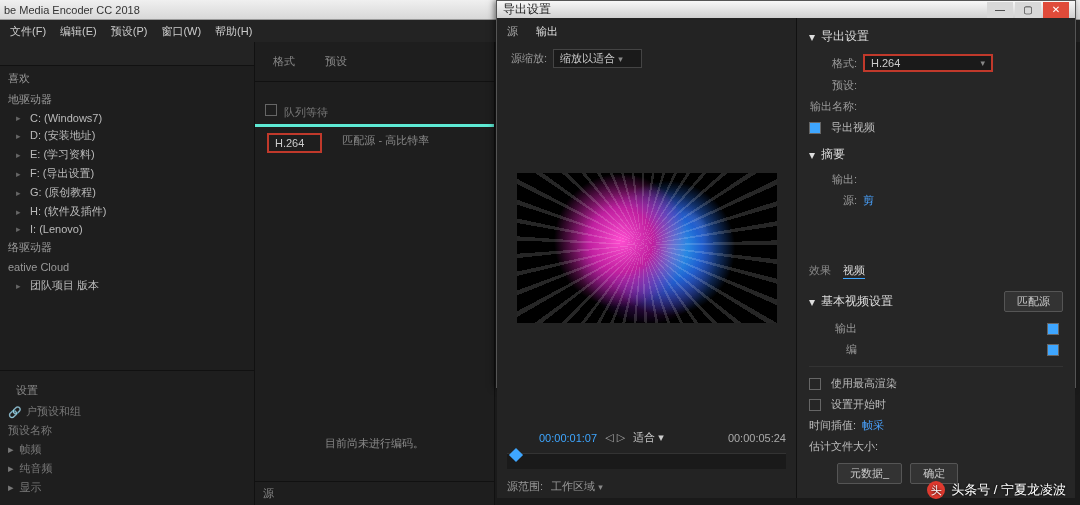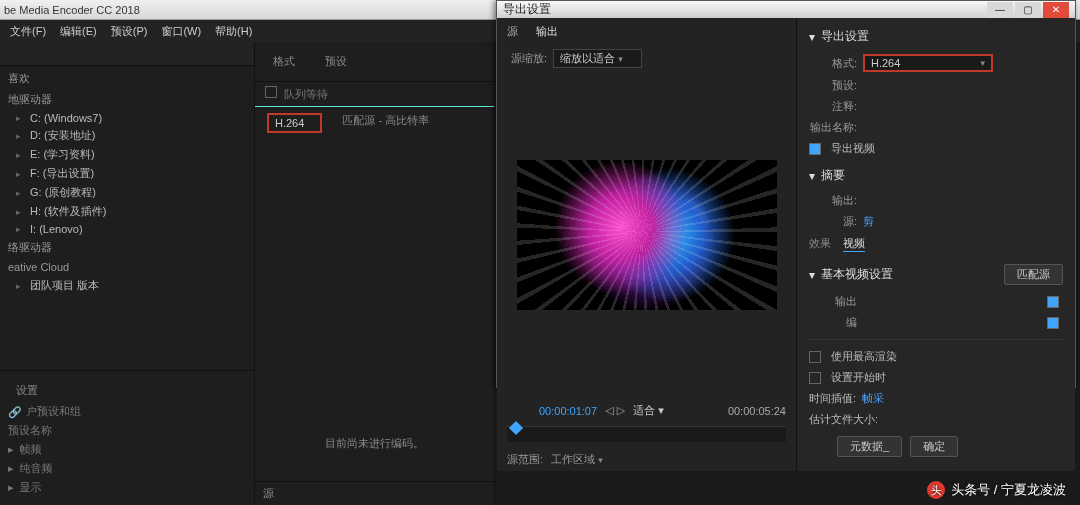--- a/index.html
+++ b/index.html
@@ -17,21 +17,21 @@
 .panel-header { height: 24px; background: #232323; color: #888; padding: 0 8px; display: flex; align-items: center; font-size: 11px; border-bottom: 1px solid #111; }
 .sub-hdr { color: #888; padding: 4px 8px; font-size: 11px; }
 .tree { flex: 1; overflow: auto; padding: 2px 0; }
 .tree-item { padding: 2px 8px 2px 16px; color: #bbb; display: flex; align-items: center; gap: 6px; cursor: default; }
 .tree-item .arrow { color: #666; font-size: 9px; width: 8px; }
 .tree-sec { color: #999; padding: 3px 8px; font-size: 11px; }
 
 .midtop { height: 40px; border-bottom: 1px solid #111; padding: 6px; }
 .queue-row { display: flex; gap: 30px; color: #888; padding: 6px 12px; font-size: 11px; }
 .queue-item { border: 2px solid #c0392b; padding: 2px 16px 2px 6px; color: #ccc; }
-.queue-label { padding: 4px 10px; color: #777; border-bottom: 1px solid #5eead4; }
+.queue-label { margin-top: 18px; padding: 4px 10px; color: #777; border-bottom: 3px solid #5eead4; }
 .mid-empty { flex: 1; display: flex; align-items: flex-end; justify-content: center; color: #888; padding-bottom: 30px; }
 
 .left-bottom { border-top: 1px solid #111; padding: 8px; color: #777; font-size: 11px; }
 .left-bottom .row { padding: 2px 0; display: flex; align-items: center; gap: 6px; }
 .icon-box { width: 12px; height: 12px; display: inline-block; }
 
 
 .dialog { position: absolute; left: 496px; top: 0; width: 580px; height: 388px; background: #262626; border: 1px solid #555; display: flex; flex-direction: column; box-shadow: -2px 0 6px rgba(0,0,0,.5); }
 .dlg-title { height: 22px; background: linear-gradient(#f8f8f8,#d0d0d0); color: #222; display: flex; align-items: center; padding: 0 6px; font-size: 12px; }
 .dlg-title .spacer { flex: 1; }
@@ -67,21 +67,21 @@
 
 
 .setting-title { color: #ddd; padding: 2px 0 6px; font-size: 12px; display: flex; align-items: center; gap: 6px; }
 .field-row { display: flex; align-items: center; gap: 6px; padding: 3px 0; color: #bbb; }
 .field-row .label { width: 48px; text-align: right; color: #999; }
 .field-row .value { color: #4aa3ff; }
 .format-select { border: 2px solid #c0392b; background: #1a1a1a; color: #ccc; padding: 1px 6px; width: 130px; display: flex; justify-content: space-between; align-items: center; }
 .chev { font-size: 9px; color: #888; }
 
 .sect { margin-top: 6px; color: #ccc; }
-.vtabs { display: flex; gap: 12px; padding: 4px 0; color: #888; }
+.vtabs { display: flex; gap: 12px; padding: 4px 0; color: #888; margin-top: 48px; }
 .chk { width: 12px; height: 12px; border: 1px solid #666; display: inline-block; margin-right: 4px; }
 .chk.on { background: #3ea6ff; }
 .bottom-btns { display: flex; gap: 8px; padding: 6px 0; margin-left: 28px; }
 .btn { background: #333; border: 1px solid #555; color: #ccc; padding: 2px 12px; font-size: 11px; border-radius: 2px; }
 .watermark { position: absolute; right: 14px; bottom: 6px; color: #fff; font-size: 13px; text-shadow: 0 0 3px #000; display: flex; align-items: center; gap: 6px; }
 .watermark .logo { width: 18px; height: 18px; border-radius: 50%; background: #e03a2f; color: #fff; text-align: center; line-height: 18px; font-size: 11px; }
 </style>
 </head>
 <body>
 
@@ -225,23 +225,20 @@
         <span class="label">格式:</span>
         <span class="format-select">
           <span>H.264</span>
           <span class="chev">▾</span>
         </span>
       </div>
       <div class="field-row">
           <span class="label">预设:</span>
         </div>
       <div class="field-row">
-          <span class="label">注释:</span>
-        </div>
-      <div class="field-row">
           <span class="label">输出名称:</span>
         </div>
       <div class="field-row">
           <span class="chk on"></span>
           <span>导出视频</span>
         </div>
       <div class="sect">
         <div class="setting-title">
             <span>▾</span>
             <span>摘要</span>

